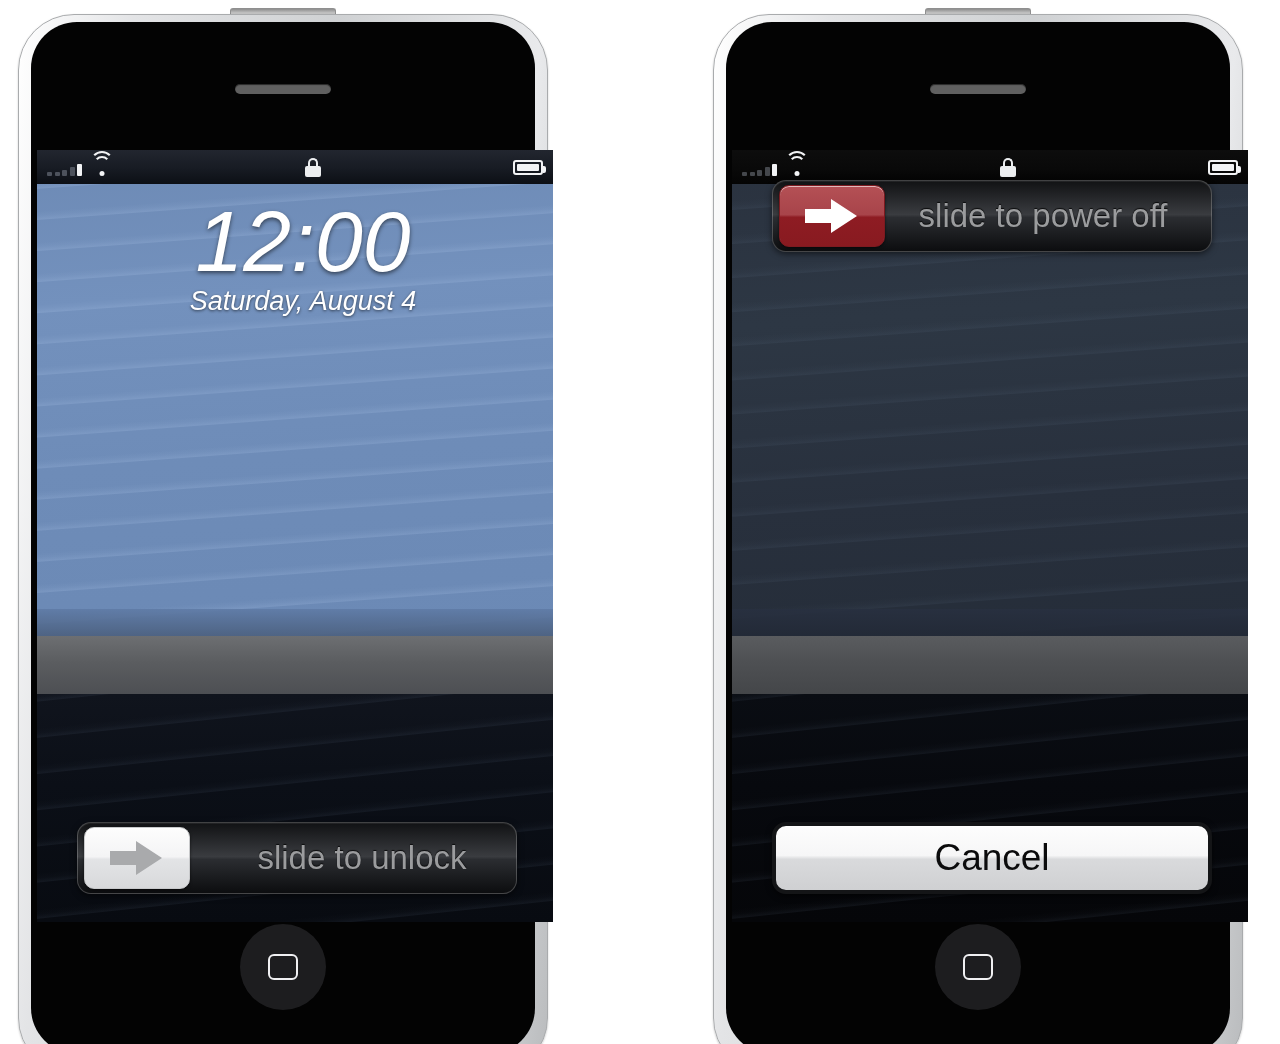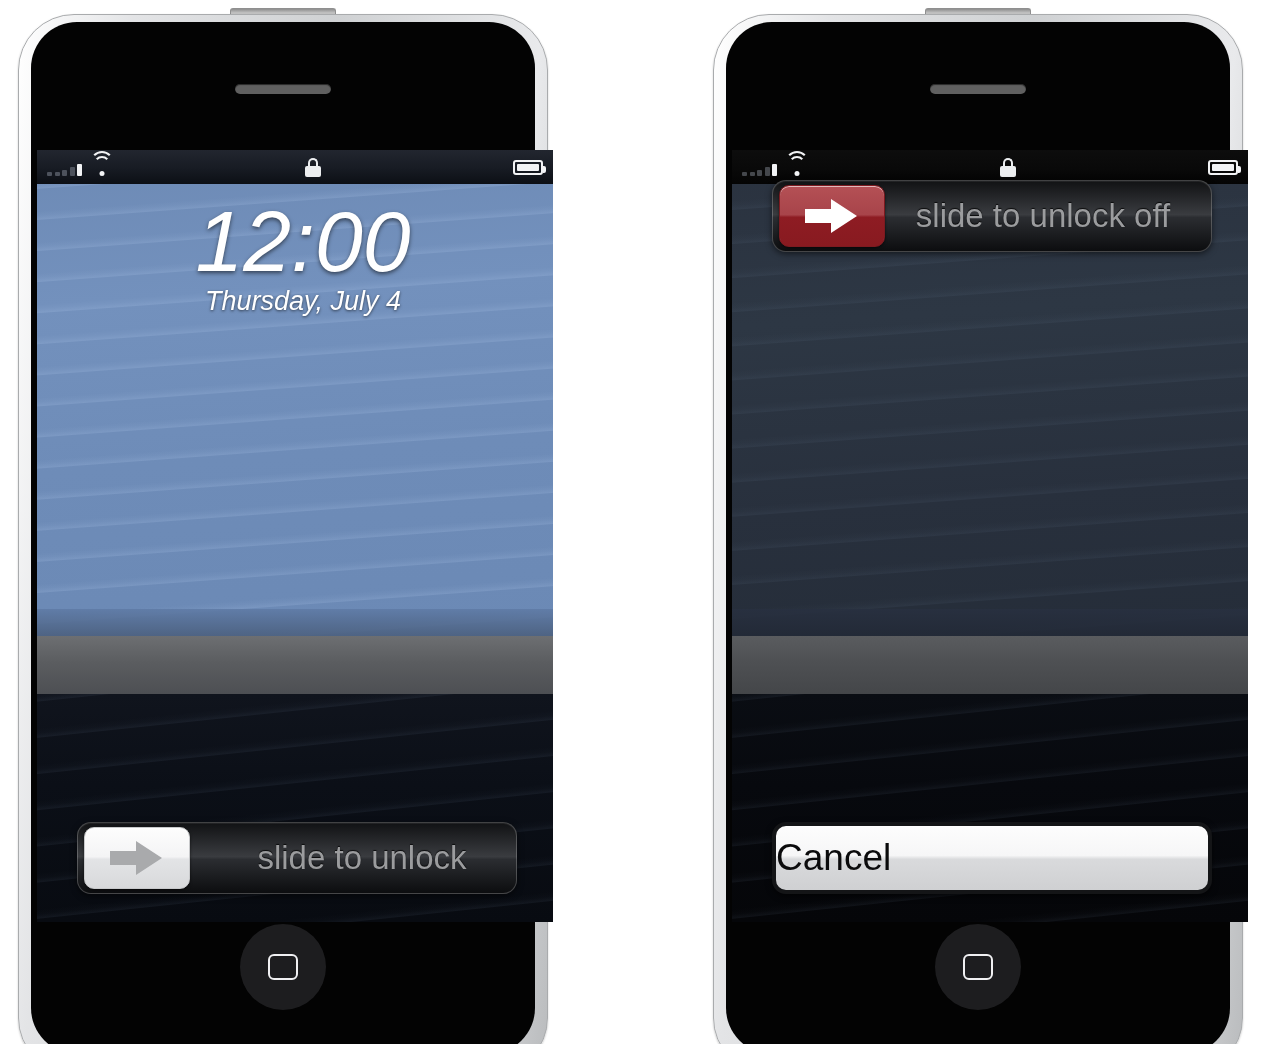--- a/index.html
+++ b/index.html
@@ -417,21 +417,21 @@
     left: 40px;
     width: 440px;
     height: 72px;
     border-radius: 14px;
     box-sizing: border-box;
     background: linear-gradient(180deg, #fdfdfd 0%, #f6f6f7 46%, #d9dadc 52%, #cfd0d2 100%);
     border: 4px solid #141517;
     box-shadow: 0 2px 6px rgba(0,0,0,0.6), inset 0 1px 0 rgba(255,255,255,0.9);
     display: flex;
     align-items: center;
-    justify-content: flex-start;
+    justify-content: center;
     z-index: 6;
   }
   .cancel-label {
     font-size: 37px;
     color: #0b0b0c;
     font-family: "Liberation Sans", sans-serif;
   }
 
   
   .home-btn {
@@ -504,21 +504,21 @@
           <div class="sb-right">
             <div class="battery">
               <div class="fill"></div>
               <div class="cap"></div>
             </div>
           </div>
         </div>
 
         <div class="clock-wrap">
           <div class="clock-time">12:00</div>
-          <div class="clock-date">Thursday, July 4</div>
+          <div class="clock-date">Saturday, August 4</div>
         </div>
 
         <div class="slider unlock">
           <div class="knob light">
             <div class="arrow">
               <div class="shaft"></div>
               <div class="head"></div>
             </div>
           </div>
           <div class="slider-label">slide to unlock</div>
@@ -582,21 +582,21 @@
           </div>
         </div>
 
         <div class="slider poweroff">
           <div class="knob red">
             <div class="arrow">
               <div class="shaft"></div>
               <div class="head"></div>
             </div>
           </div>
-          <div class="slider-label">slide to unlock off</div>
+          <div class="slider-label">slide to power off</div>
         </div>
 
         <div class="cancel-btn">
           <span class="cancel-label">Cancel</span>
         </div>
 
       </div>
 
       <div class="home-btn">
         <div class="home-square"></div>

